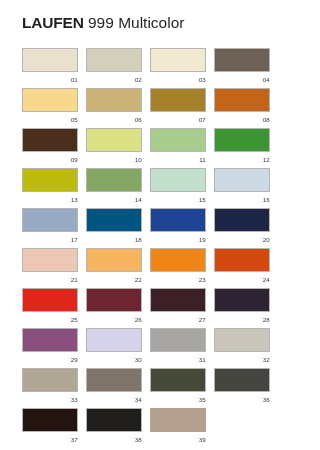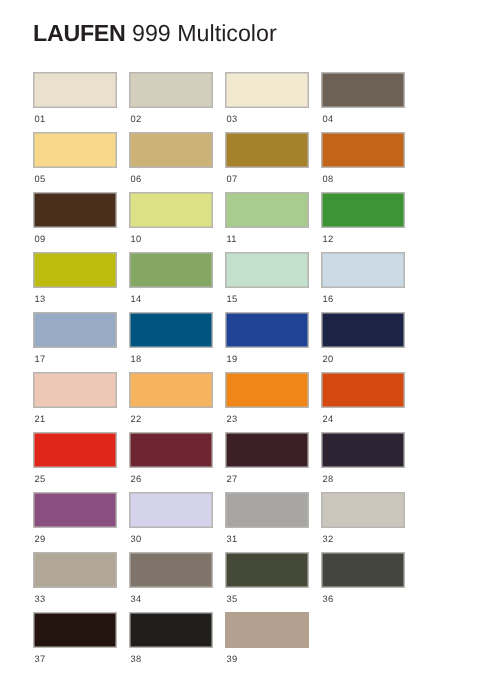--- a/index.html
+++ b/index.html
@@ -8,20 +8,21 @@
     width: 288px; height: 450px;
     background: #ffffff;
     font-family: "Liberation Sans", sans-serif;
     overflow: hidden;
   }
   #page {
     position: relative;
     width: 288px;
     height: 372px;
     background: #ffffff;
+    text-align: right;
   }
   .header {
     position: absolute;
     left: 22px;
     top: 13px;
     font-size: 15.5px;
     line-height: 19px;
     color: #231f20;
     white-space: nowrap;
   }

